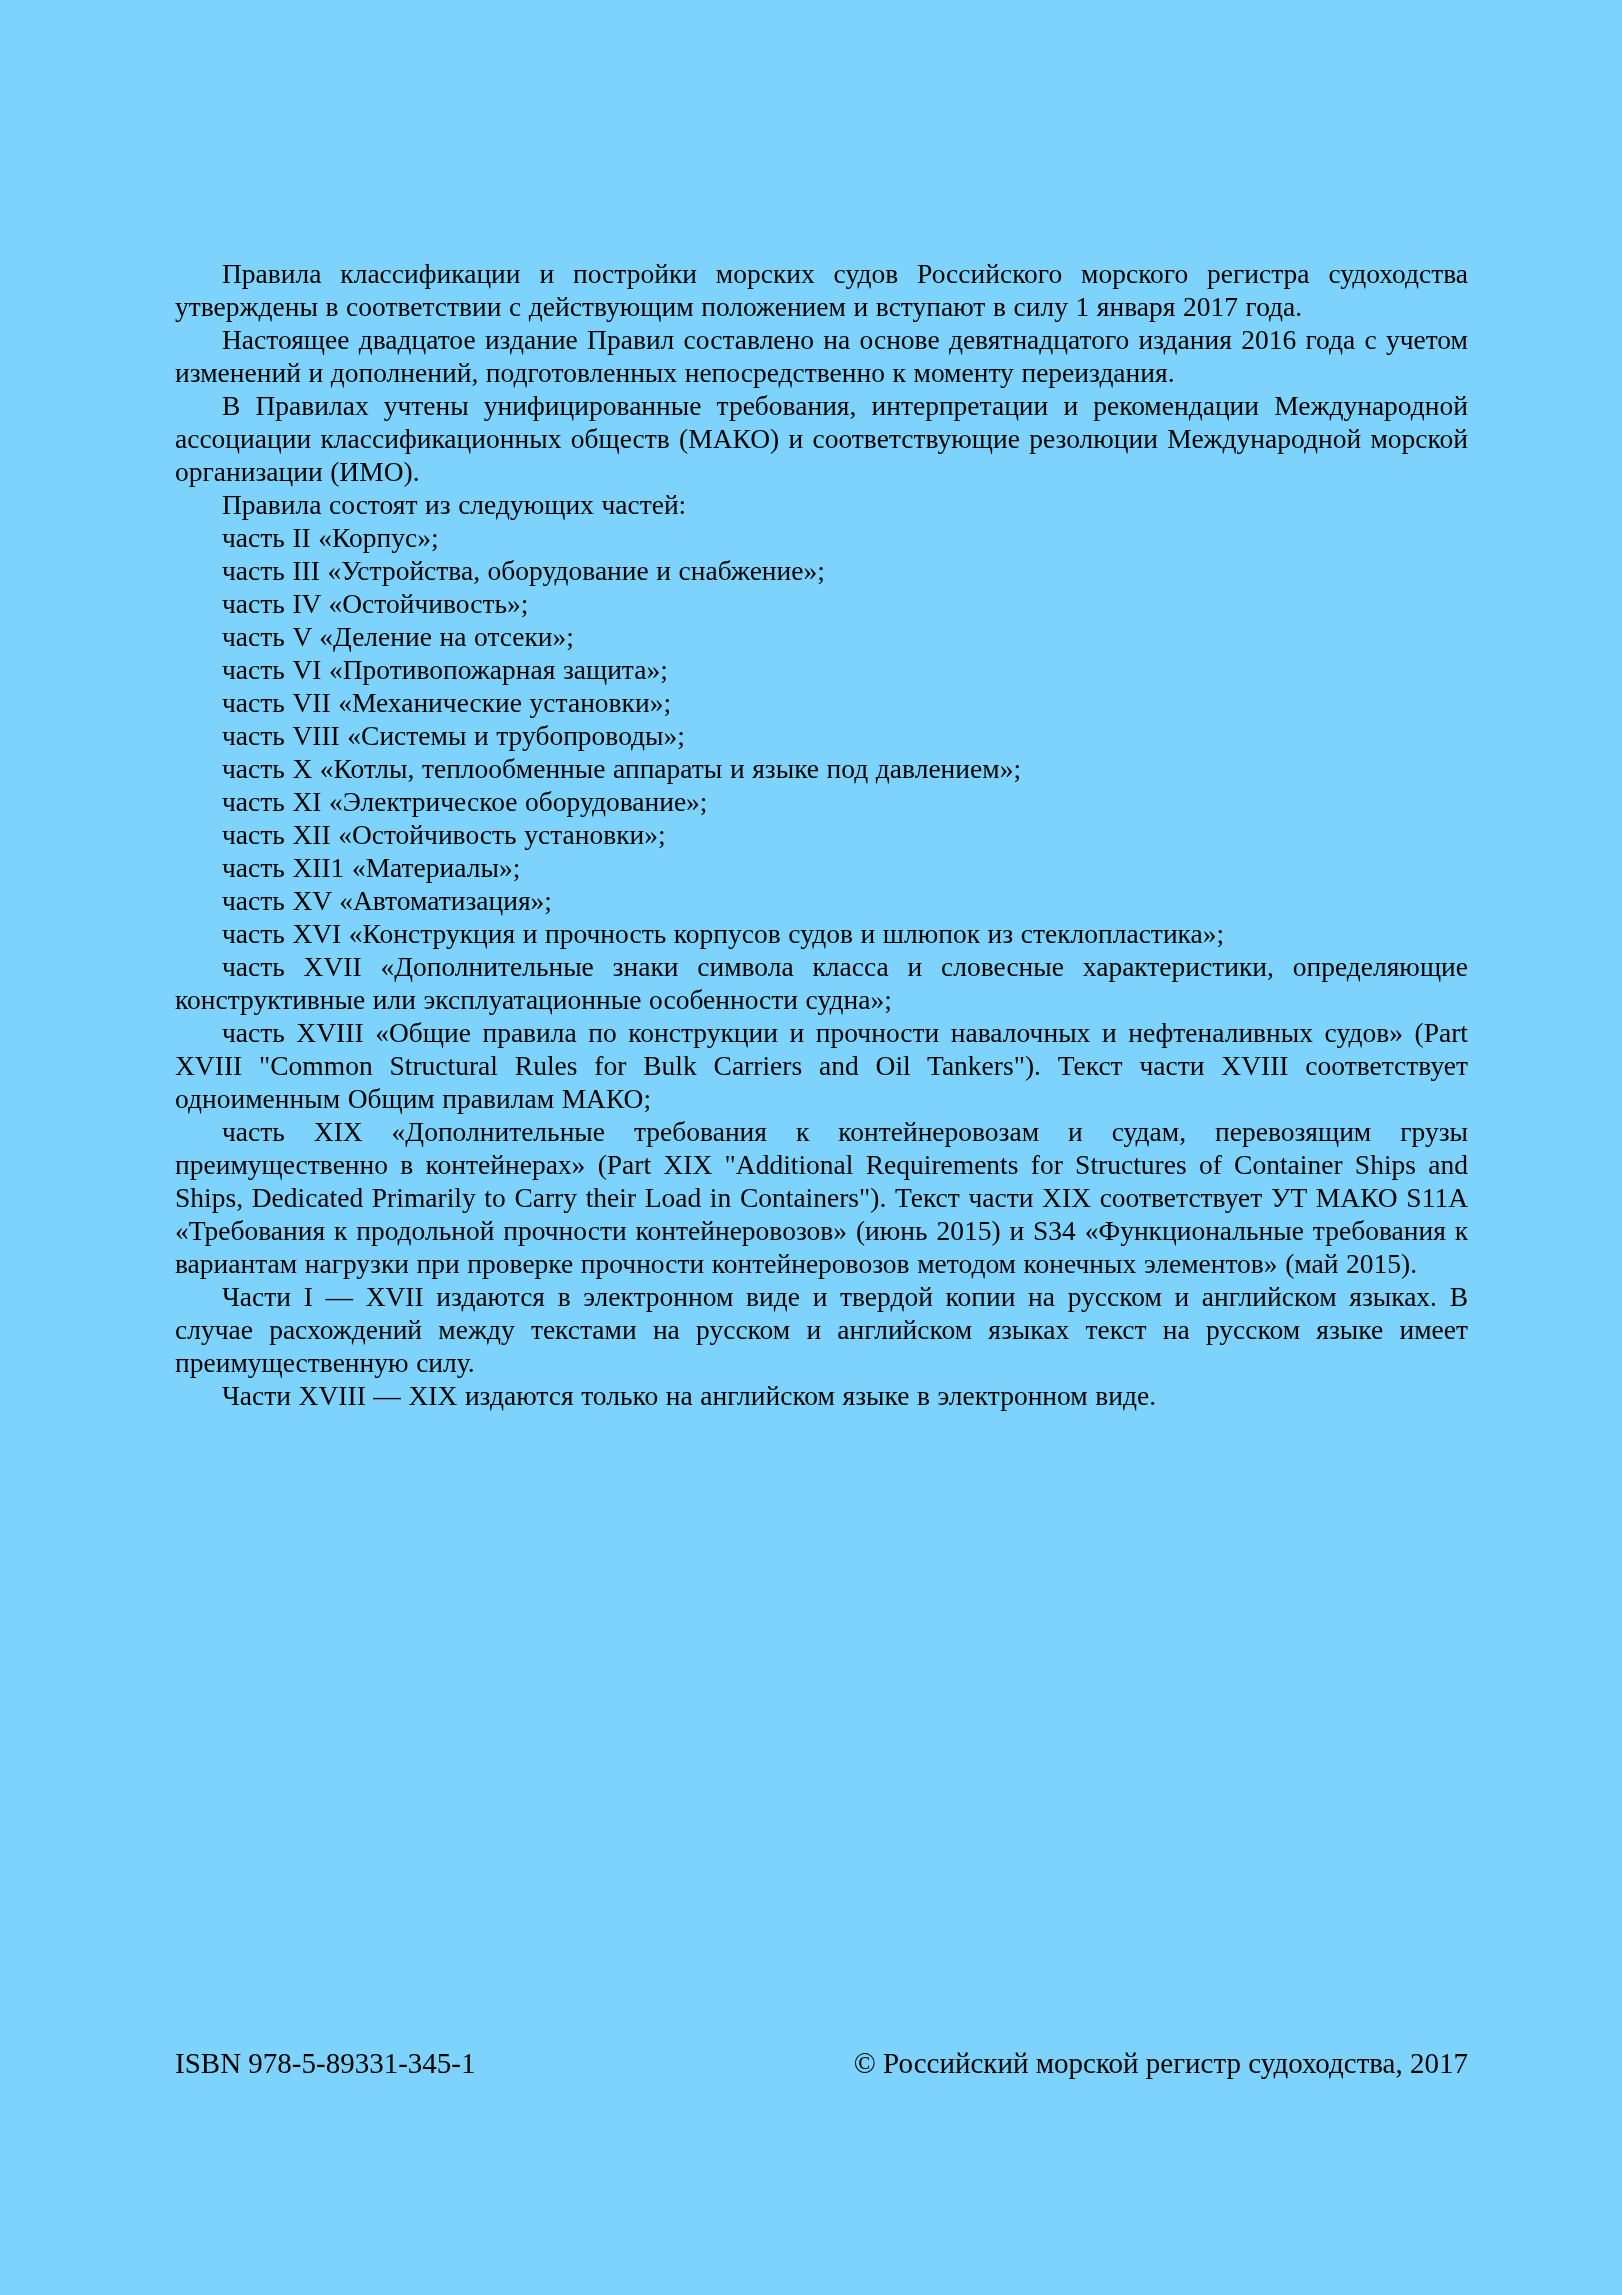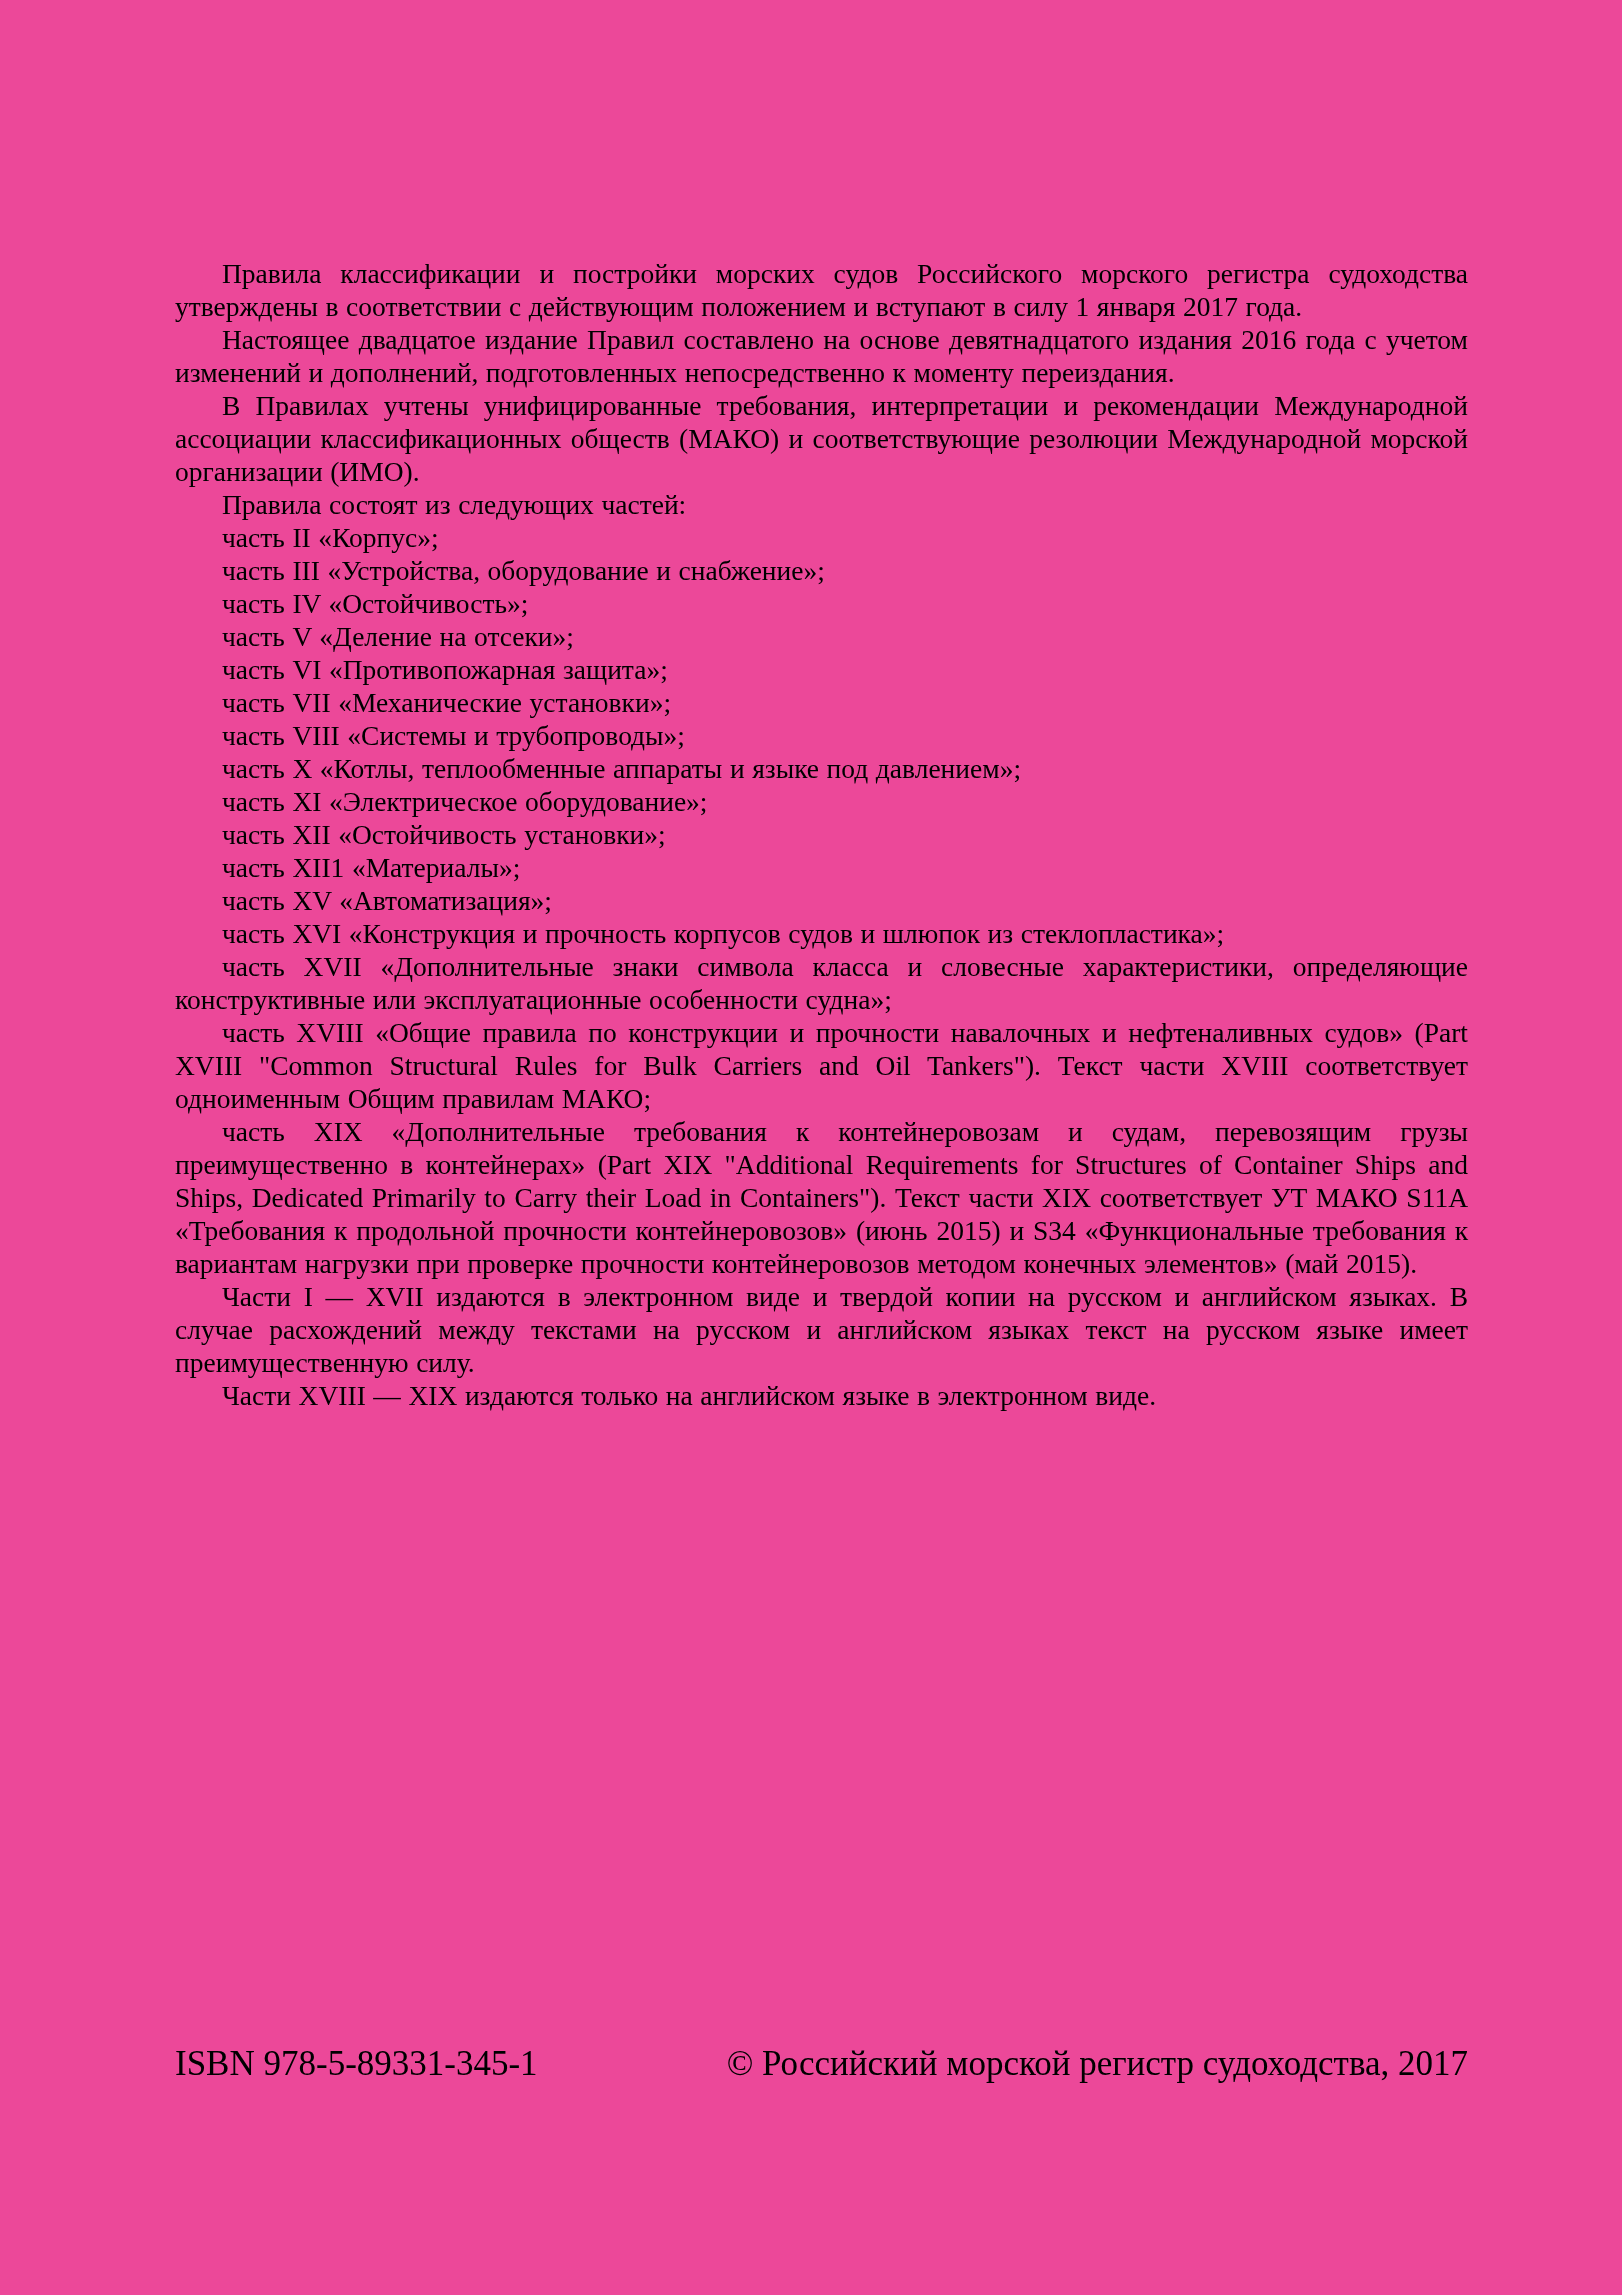--- a/index.html
+++ b/index.html
@@ -4,21 +4,21 @@
 <style>
   html, body {
     margin: 0;
     padding: 0;
     background: #ffffff;
   }
   .page {
     position: relative;
     width: 1623px;
     height: 2295px;
-    background: #ec4899;
+    background: #7dd3fc;
     color: #000000;
     font-family: "Liberation Serif", "DejaVu Serif", serif;
     overflow: hidden;
   }
   .content {
     position: absolute;
     left: 175px;
     top: 257px;
     width: 1293px;
   }
@@ -30,21 +30,21 @@
     text-indent: 47px;
     word-spacing: 0.7px;
   }
   .footer {
     position: absolute;
     left: 175px;
     top: 2047px;
     width: 1293px;
     display: flex;
     justify-content: space-between;
-    font-size: 35px;
+    font-size: 29px;
     line-height: 33px;
   }
   .footer span {
     white-space: nowrap;
   }
 </style>
 </head>
 <body>
 
 <div class="page">

